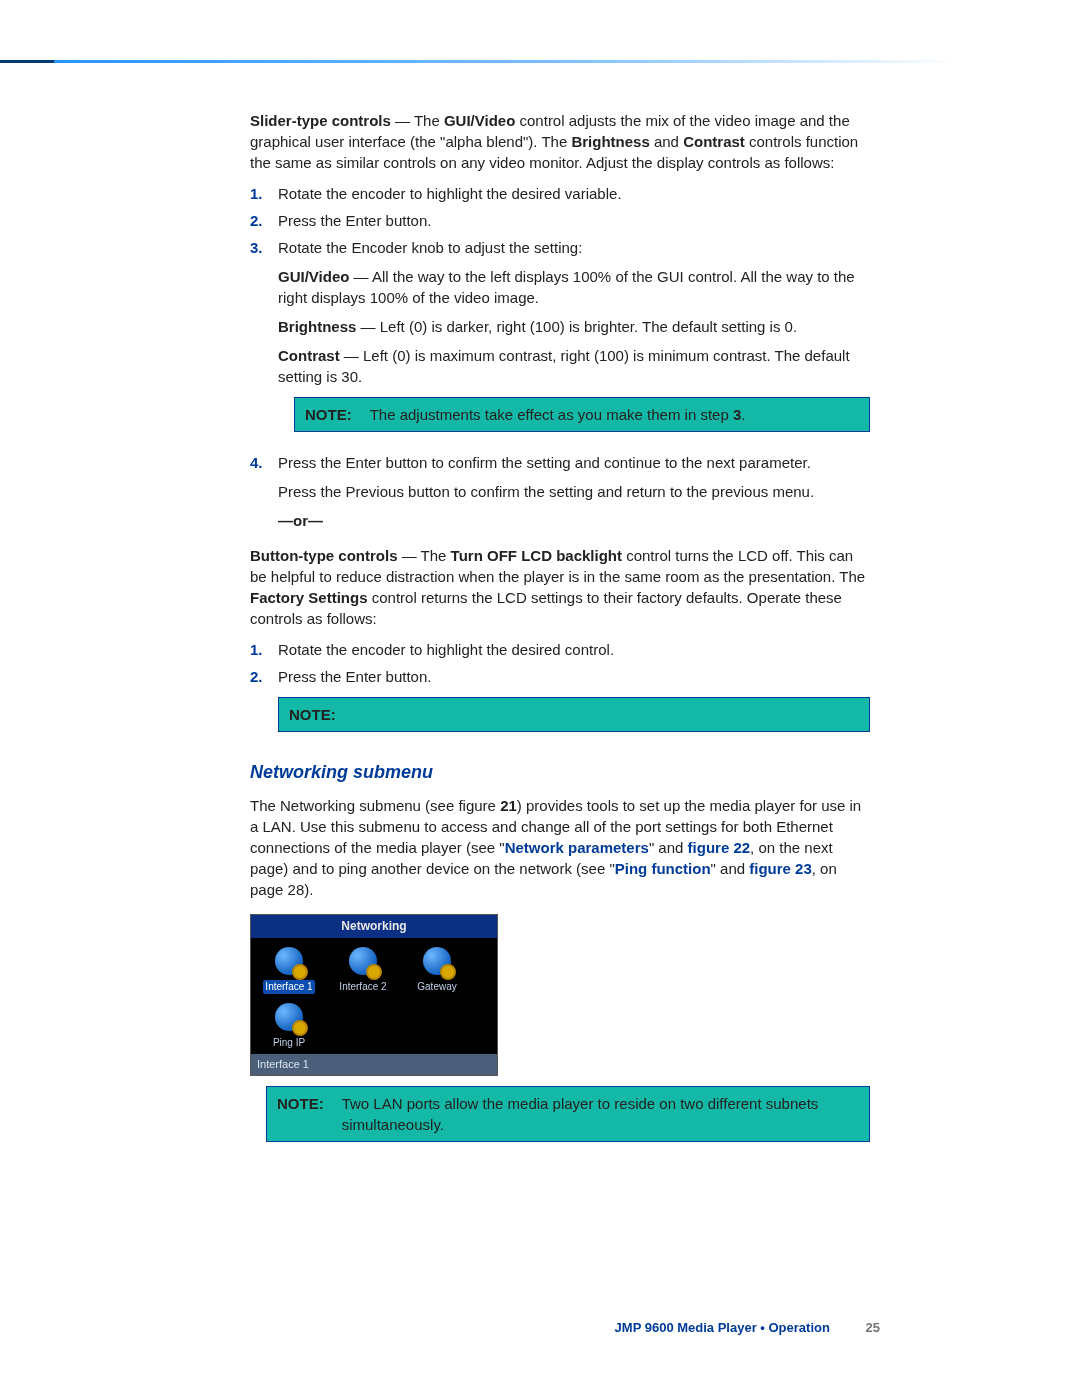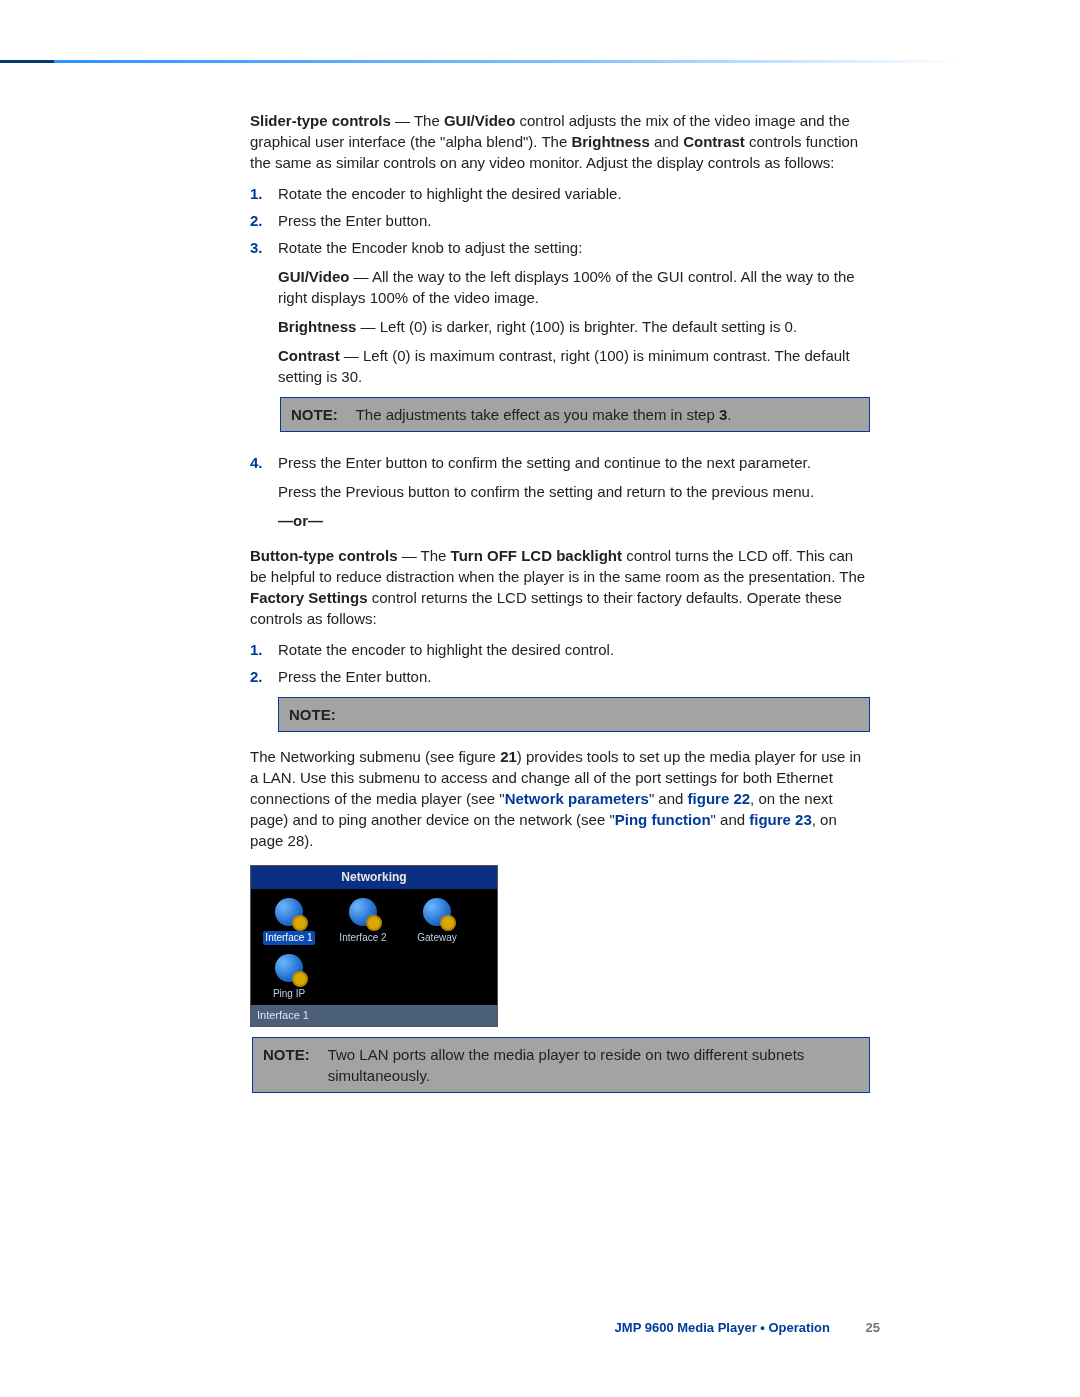--- a/index.html
+++ b/index.html
@@ -53,23 +53,23 @@
     width: 28px;
     flex-shrink: 0;
     text-align: left;
   }
   ol.numlist > li .body {
     flex: 1;
   }
   .sub { margin-top: 8px; }
   .notebox {
     border: 1.5px solid #003b99;
-    background: #a3a3a3;
+    background: #14b8a6;
     padding: 6px 10px;
-    margin: 10px 0 14px 2px;
+    margin: 10px 0 14px 16px;
     display: flex;
     gap: 18px;
   }
   .notebox .nlabel { font-weight: 700; }
   .notebox .ntext { flex: 1; }
   h3.section {
     color: #003b99;
     font-style: italic;
     font-weight: 700;
     font-size: 18px;
@@ -244,20 +244,21 @@
     <li>
       <span class="num">2.</span>
       <span class="body">Press the Enter button.</span>
     </li>
   </ol>
 
   <div class="notebox" style="margin-left:28px">
     <span class="nlabel">NOTE:</span>
   </div>
 
+  <h3 class="section">Networking submenu</h3>
 
   <p class="block">
     <span>The Networking submenu (see figure </span><span class="bold">21</span><span>) provides tools to set up the media player for use in a LAN. Use this submenu to access and change all of the port settings for both Ethernet connections of the media player (see "</span><a class="link">Network parameters</a><span>" and </span><a class="link">figure 22</a><span>, on the next page) and to ping another device on the network (see "</span><a class="link">Ping function</a><span>" and </span><a class="link">figure 23</a><span>, on page 28).</span>
   </p>
 
   <div class="figwrap">
     <div class="figbox">
       <div class="figtitle">Networking</div>
       <div class="figgrid">
         <div class="figicon selected">

